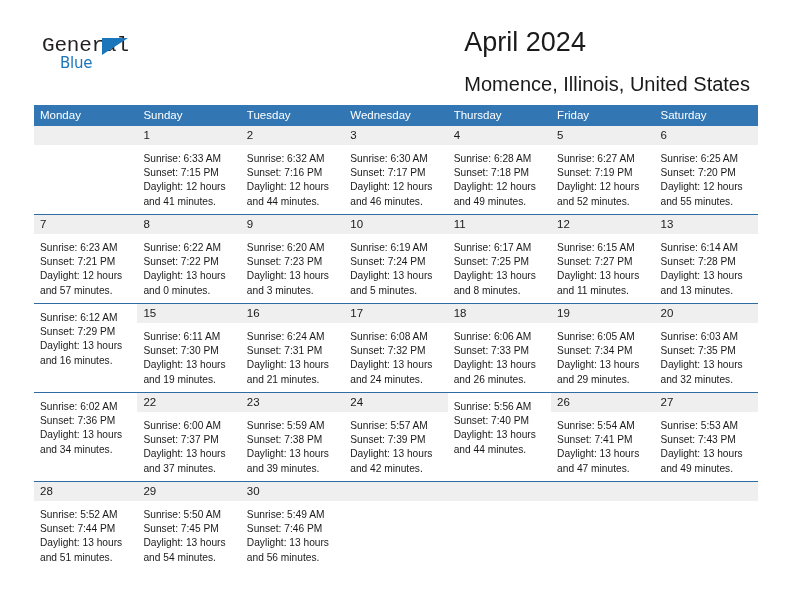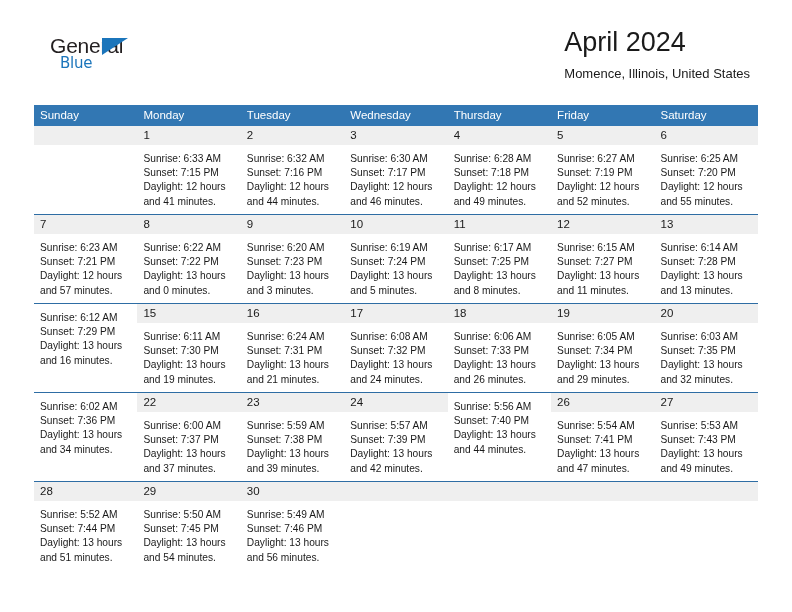--- a/index.html
+++ b/index.html
@@ -31,26 +31,26 @@
   }
   .logo {
     position: absolute;
     left: 0;
     top: 8px;
     width: 180px;
     height: 52px;
   }
   .logo-general {
     position: absolute;
-    left: 16px;
+    left: 8px;
     top: 0;
     font-size: 21px;
     letter-spacing: -0.2px;
     color: #231f20;
-    font-family: Liberation Sans, sans-serif;
+    font-family: Liberation Mono, monospace;
   }
   .logo-tri {
     position: absolute;
     left: 68px;
     top: 4px;
     width: 0;
     height: 0;
     border-left: 26px solid #1b75bb;
     border-bottom: 17px solid transparent;
   }
@@ -70,22 +70,22 @@
     top: 0;
   }
   .cal-title {
     font-size: 27px;
     color: #1a1a1a;
     line-height: 32px;
     white-space: nowrap;
     font-weight: normal;
   }
   .cal-subtitle {
-    margin-top: 7px;
-    font-size: 13px;
+    margin-top: 17px;
+    font-size: 20px;
     color: #1a1a1a;
     line-height: 18px;
     white-space: nowrap;
   }
 
   
   .calendar {
     position: absolute;
     left: 34px;
     top: 105px;
@@ -155,22 +155,22 @@
 
     <div class="title-block">
       <div class="cal-title">April 2024</div>
       <div class="cal-subtitle">Momence, Illinois, United States</div>
     </div>
 
   </div>
 
   <div class="calendar">
     <div class="weekdays">
+        <div class="weekday">Monday</div>
         <div class="weekday">Sunday</div>
-        <div class="weekday">Monday</div>
         <div class="weekday">Tuesday</div>
         <div class="weekday">Wednesday</div>
         <div class="weekday">Thursday</div>
         <div class="weekday">Friday</div>
         <div class="weekday">Saturday</div>
       </div>
     <div id="weeks-host">
         <div class="week first">
           <div class="day empty">
             <div class="day-num-band"></div>

